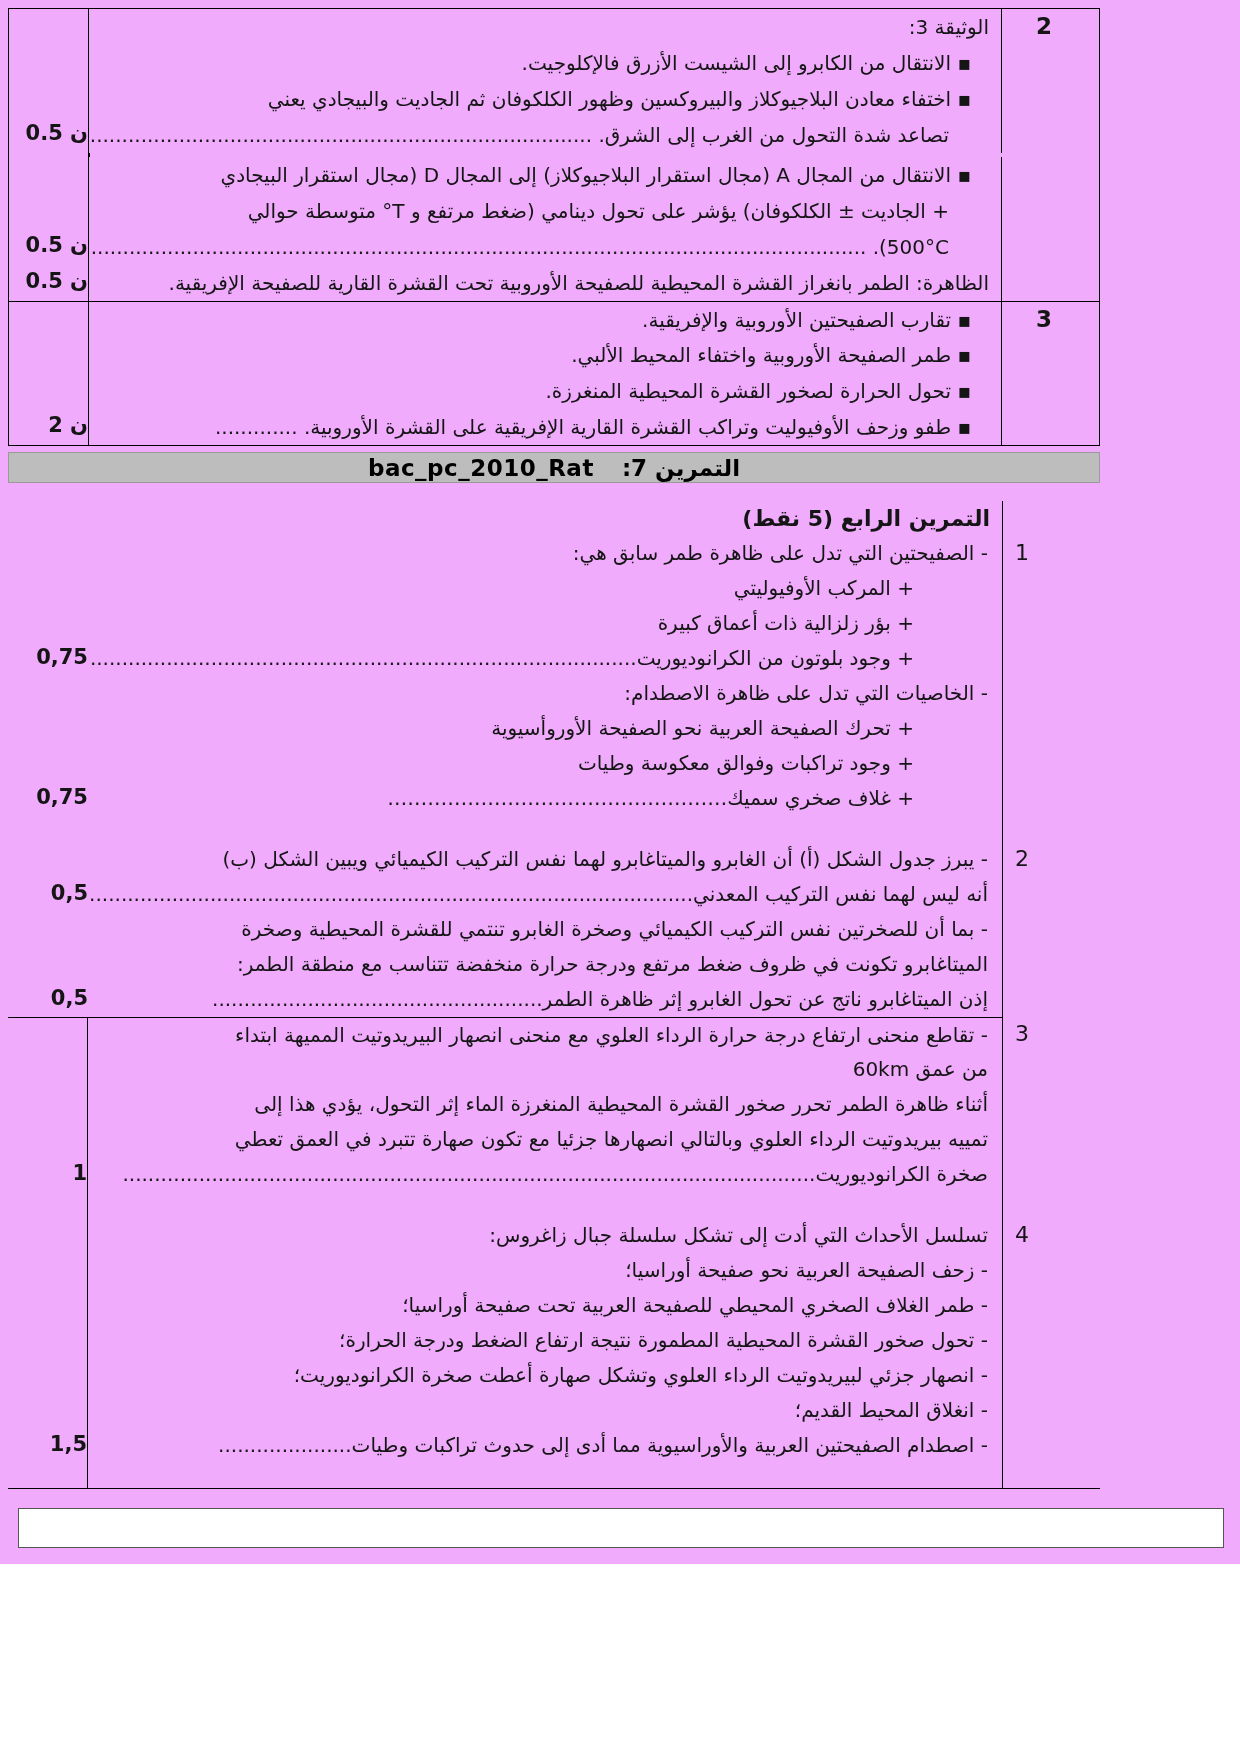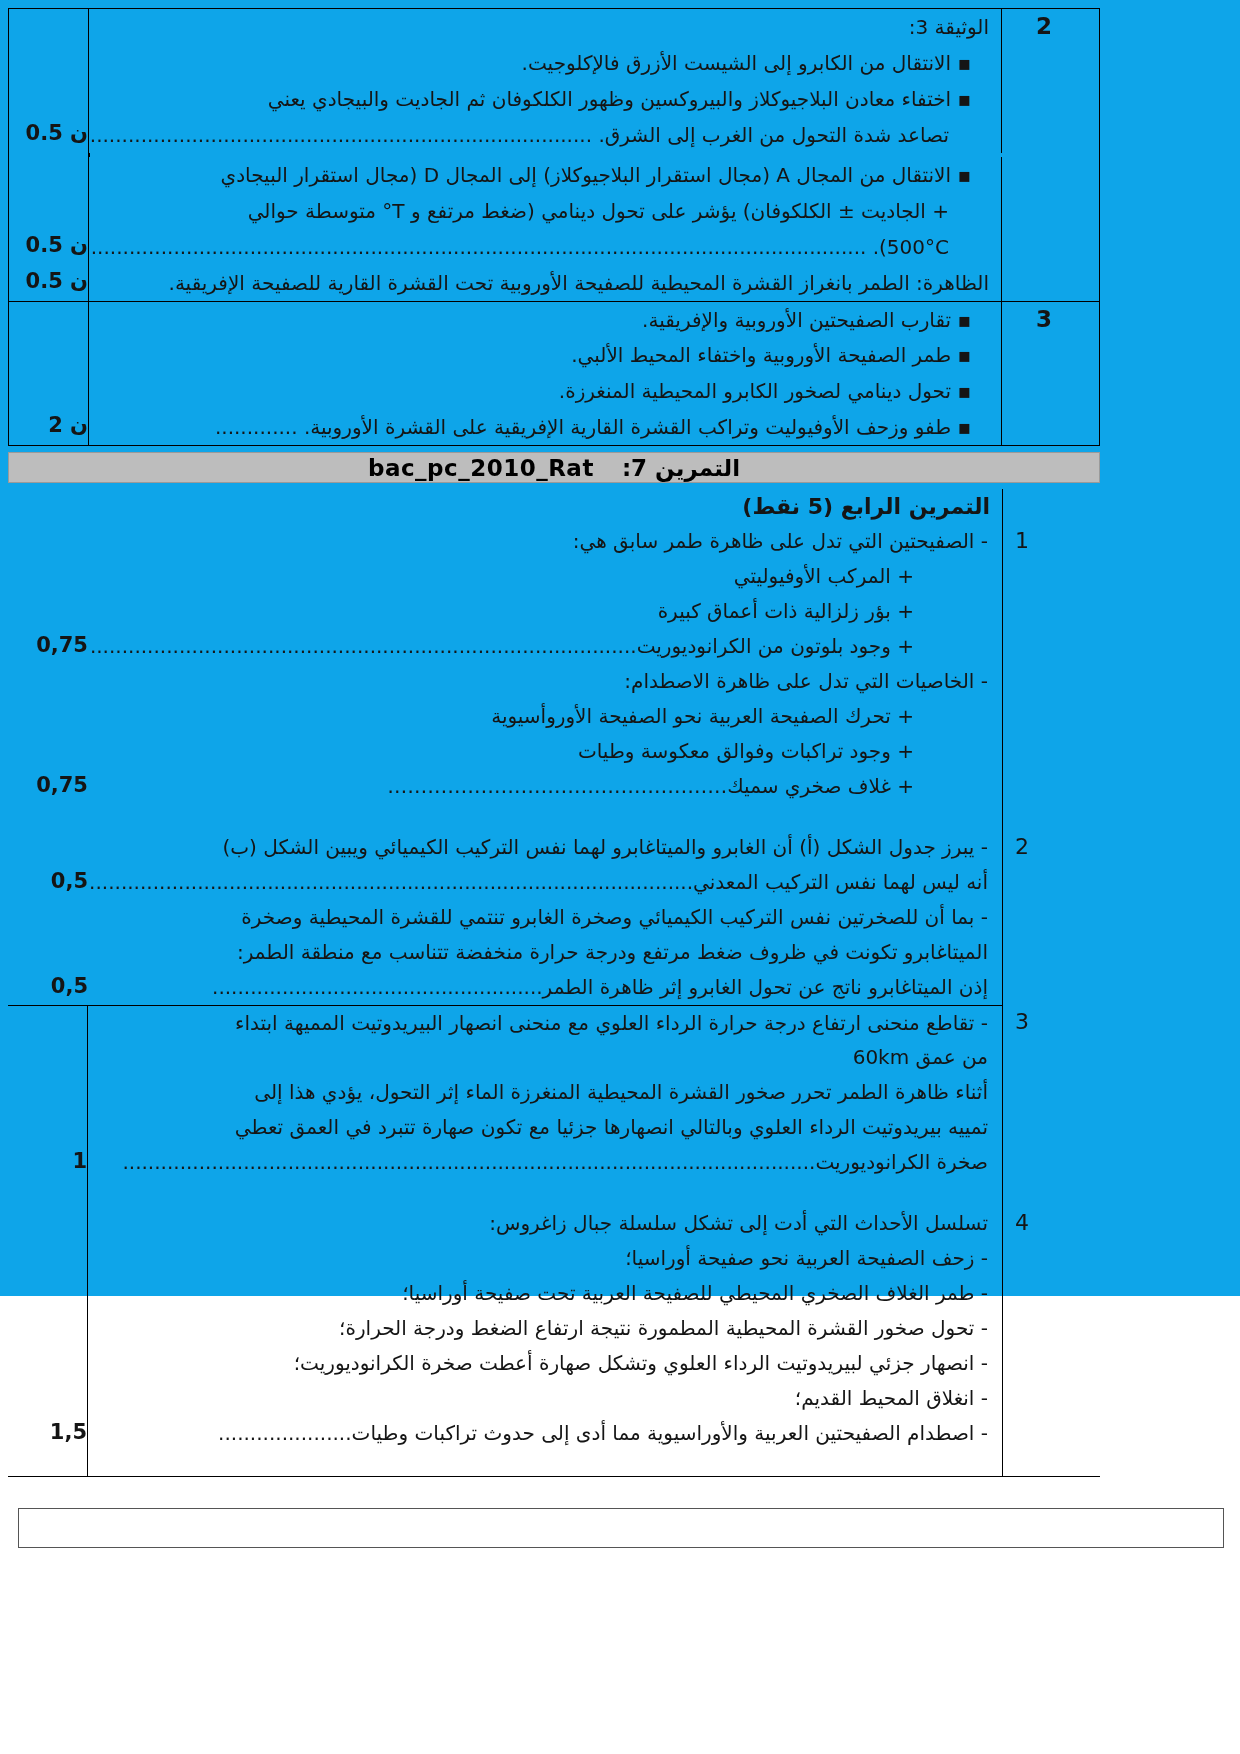--- a/index.html
+++ b/index.html
@@ -3,21 +3,21 @@
 <meta charset="utf-8">
 <style>
   * { margin:0; padding:0; box-sizing:border-box; }
   html,body { background:#ffffff; }
   body {
     width:1240px; height:1754px;
     font-family:"DejaVu Sans", sans-serif;
     color:#151515;
     overflow:hidden;
   }
-  .page { position:relative; width:1240px; height:1296px; background:#0ea5e9; }
+  .page { position:relative; width:1240px; height:1564px; background:#f0abfc; }
   .doc { position:absolute; top:8px; left:8px; width:1092px; }
 
   
   .row { display:grid; grid-template-columns:80px 1fr 98px; direction:ltr; }
   .cell { min-height:1px; }
   .cell.score {
     direction:ltr; text-align:right;
     font-size:21px; font-weight:700; padding-top:4px;
   }
   .cell.content {
@@ -44,21 +44,21 @@
   .content.heading { padding-right:12px; }
   .content.bullet  { padding-right:30px; }
   .content.cont    { padding-right:52px; }
   .content.cont0   { padding-right:14px; }
   .content.dash    { padding-right:14px; }
   .content.plus    { padding-right:88px; }
   .content.title   { padding-right:12px; font-weight:700; font-size:22px; }
   .bold { font-weight:400; }
 
   .t6 { border:1.7px solid #000; }
-  .t7 { margin-top:6px; }
+  .t7 { margin-top:18px; }
 
   .banner {
     margin-top:6px; height:31px;
     background:#bdbdbd;
     border:1px solid #9a9a9a;
     display:flex; flex-direction:row; direction:rtl;
     align-items:center; justify-content:center; gap:28px;
     font-weight:700; font-size:23px; color:#000;
   }
   .banner .code { direction:ltr; letter-spacing:0.5px; }
@@ -126,21 +126,21 @@
           <div class="cell content bullet">▪ تقارب الصفيحتين الأوروبية والإفريقية.</div>
           <div class="cell num vline-l tnum">3</div>
         </div>
         <div class="row">
           <div class="cell score vline-r"></div>
           <div class="cell content bullet">▪ طمر الصفيحة الأوروبية واختفاء المحيط الألبي.</div>
           <div class="cell num vline-l tnum"></div>
         </div>
         <div class="row">
           <div class="cell score vline-r"></div>
-          <div class="cell content bullet">▪ تحول دينامي لصخور الكابرو المحيطية المنغرزة.</div>
+          <div class="cell content bullet">▪ تحول الحرارة لصخور القشرة المحيطية المنغرزة.</div>
           <div class="cell num vline-l tnum"></div>
         </div>
         <div class="row">
           <div class="cell score vline-r">2 ن</div>
           <div class="cell content bullet">▪ طفو وزحف الأوفيوليت وتراكب القشرة القارية الإفريقية على القشرة الأوروبية. .............</div>
           <div class="cell num vline-l tnum"></div>
         </div>
       </div>
 
     <div class="banner">

